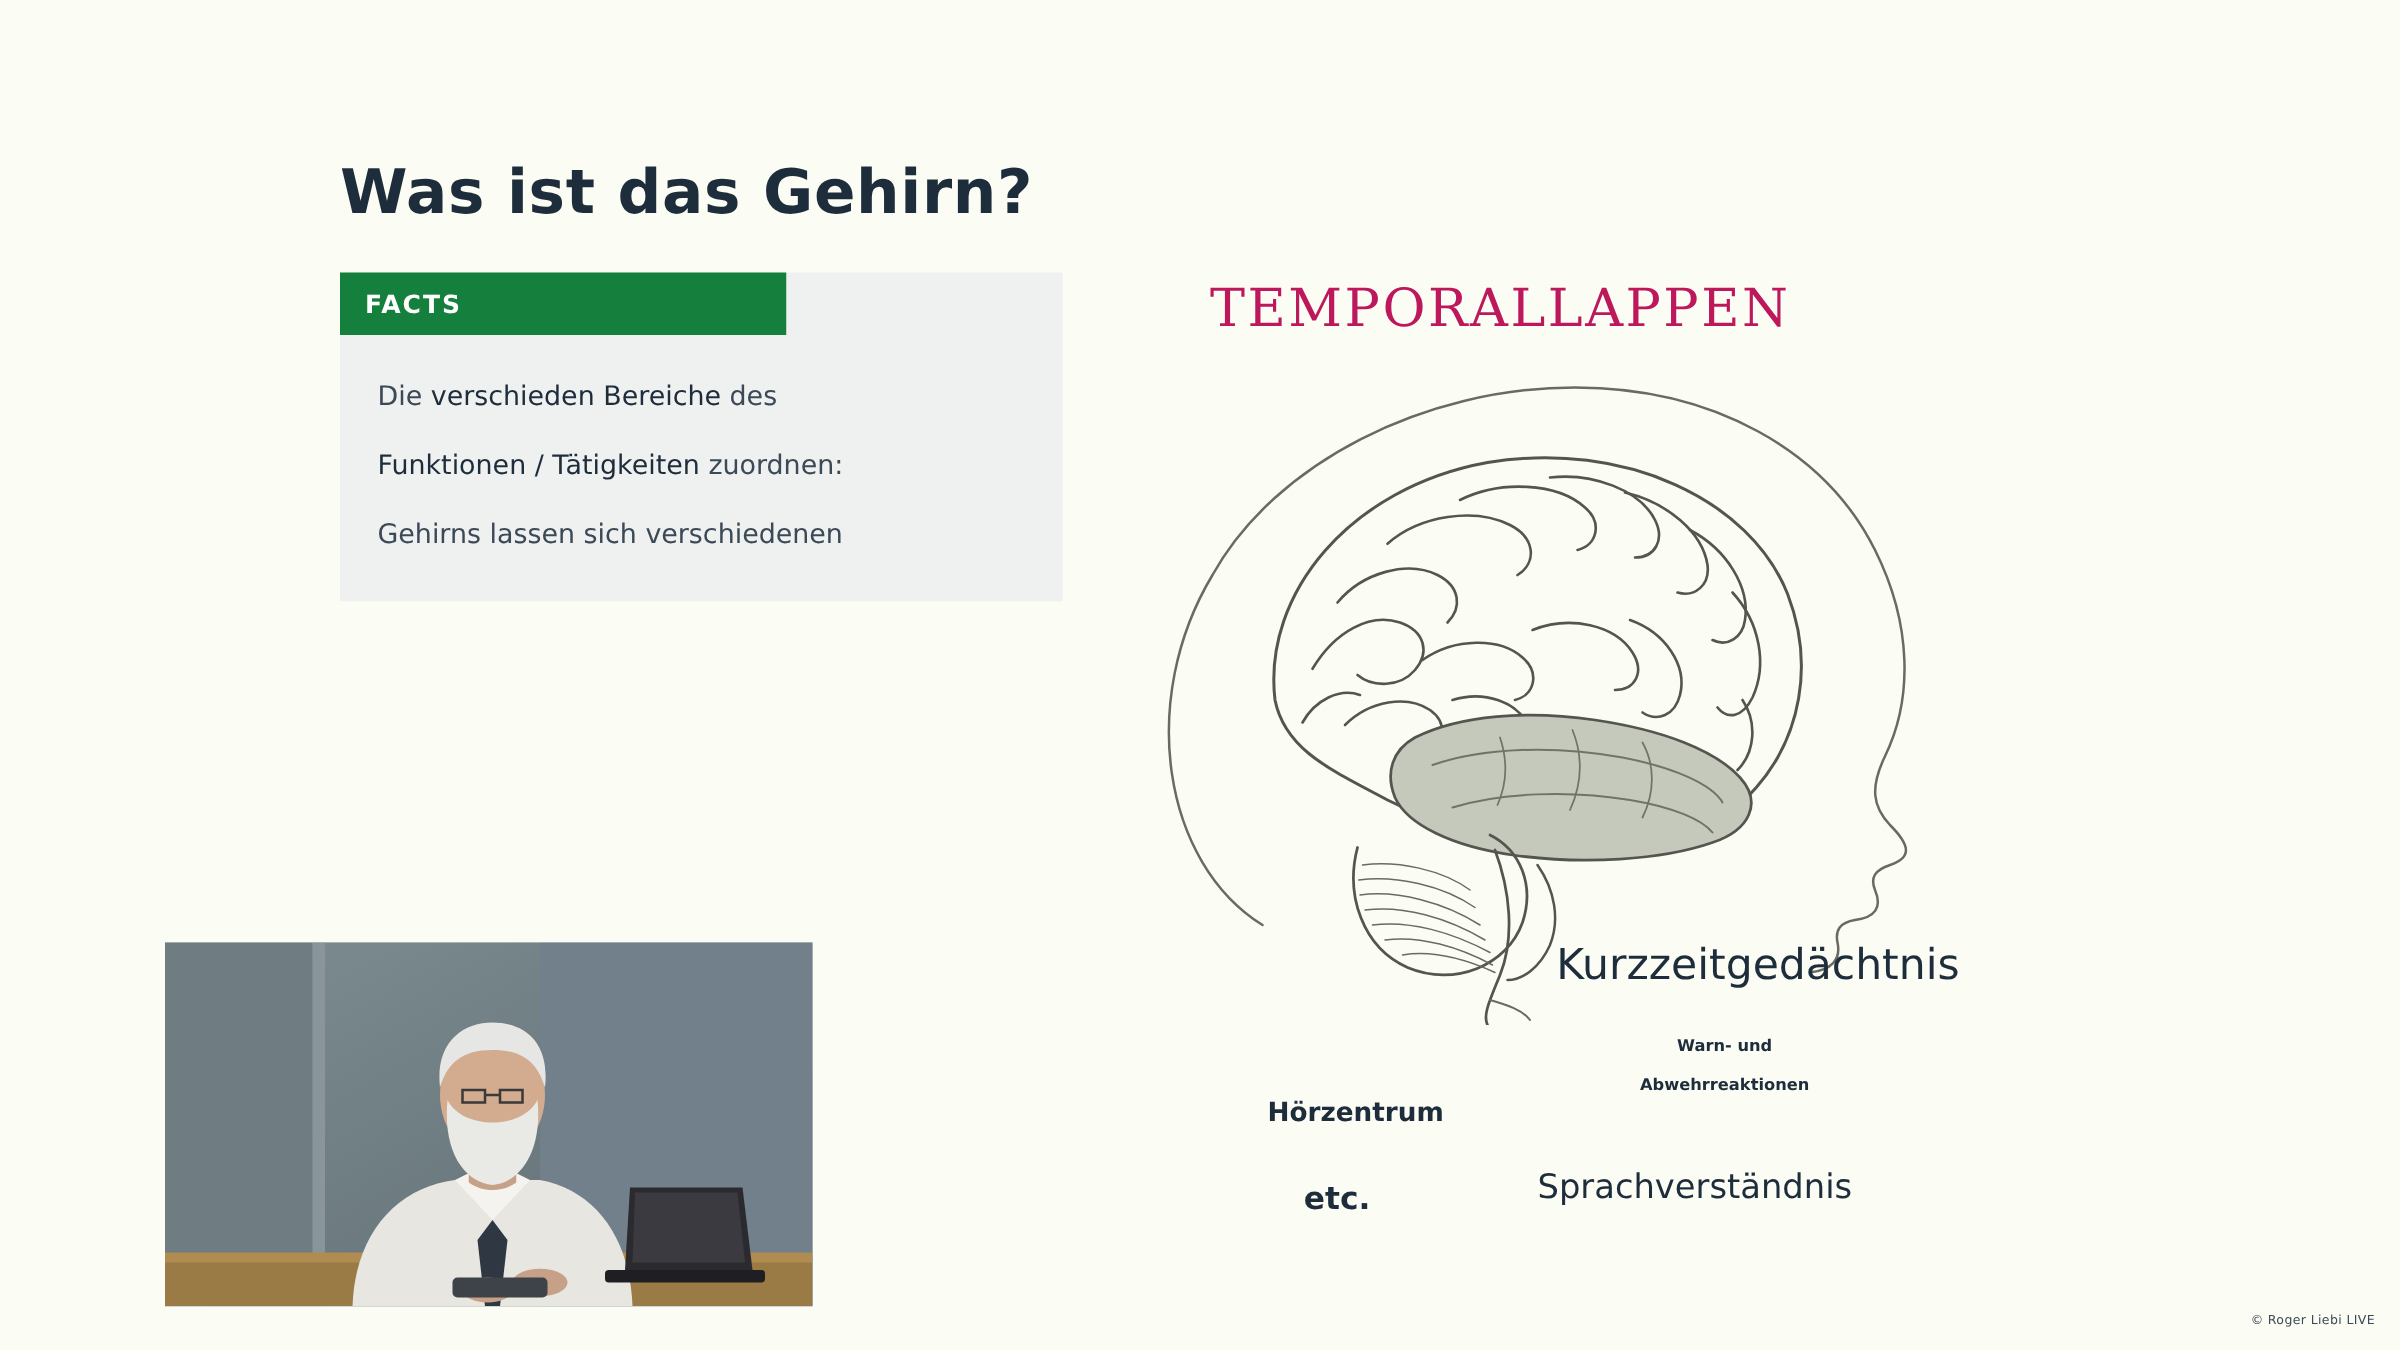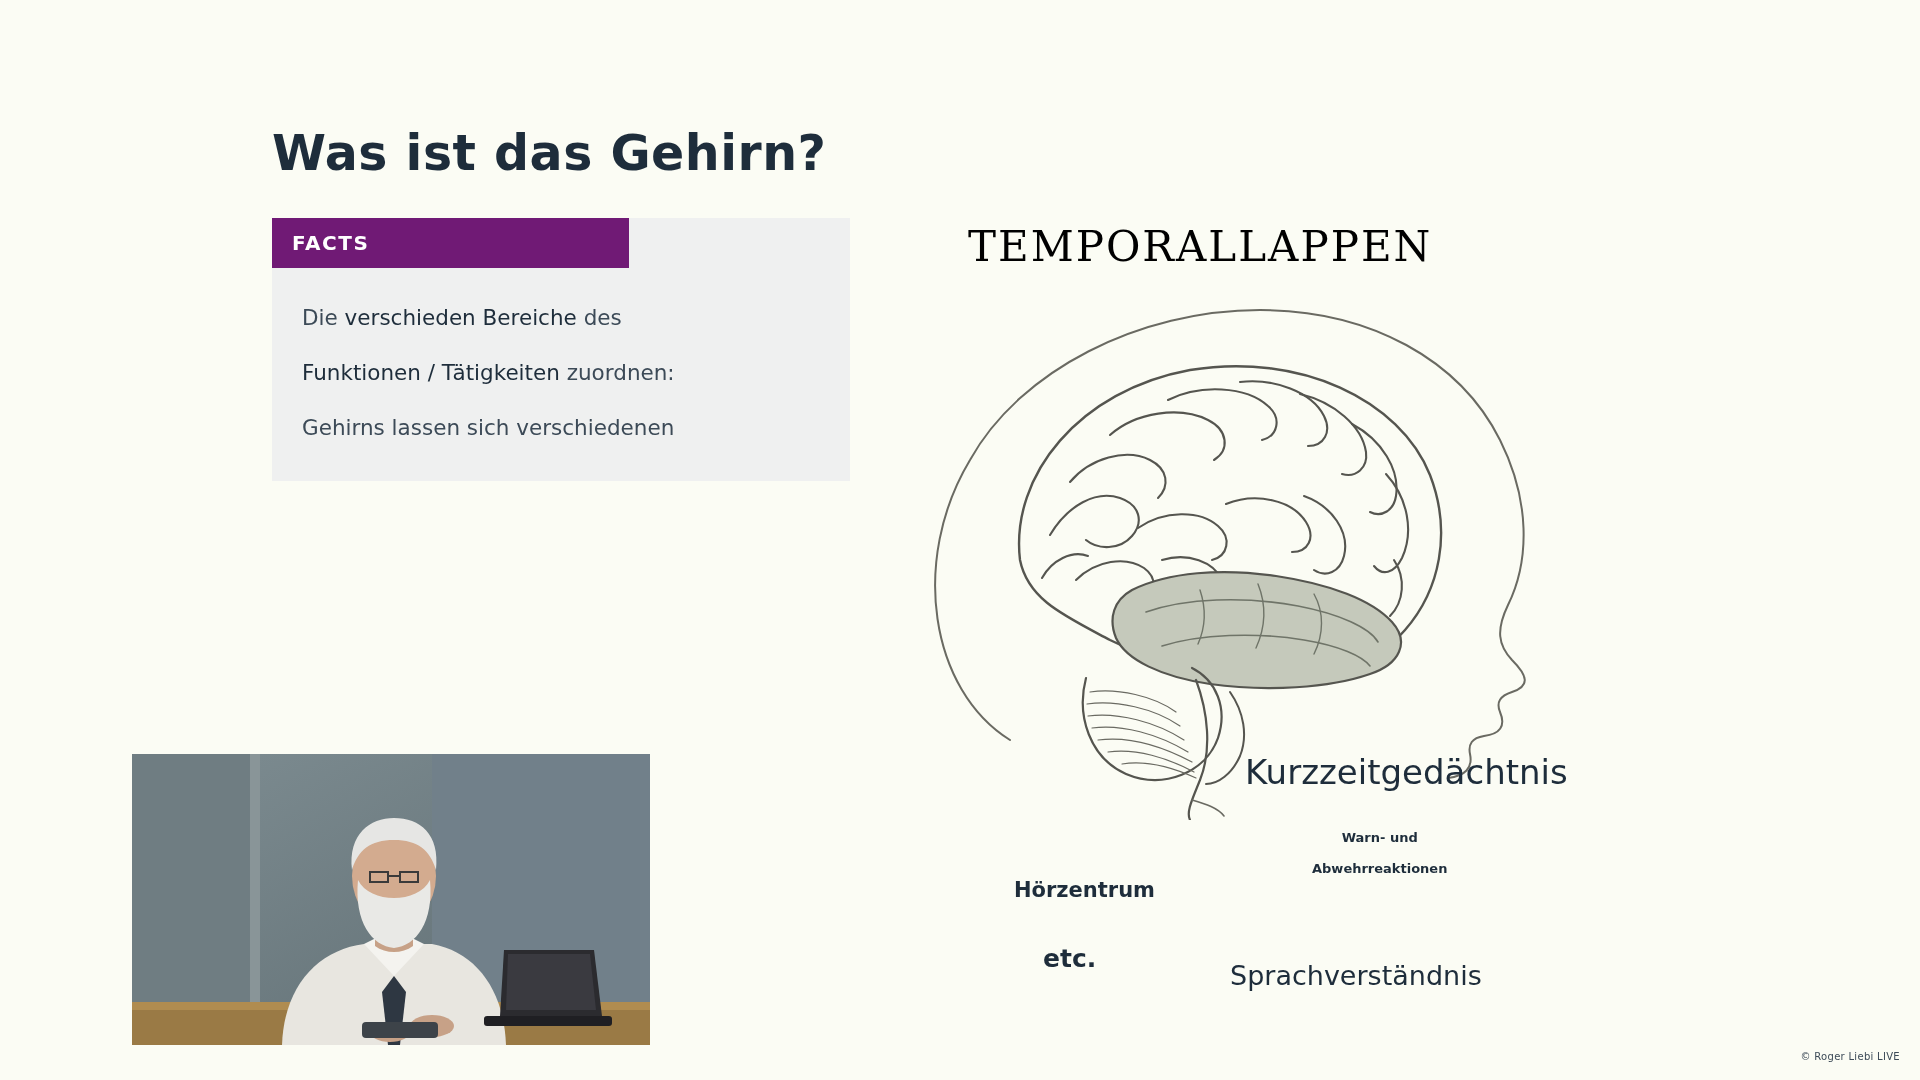--- a/index.html
+++ b/index.html
@@ -40,21 +40,21 @@
     width: 578px;
     height: 263px;
     background: #eff0f0;
   }
   .facts-header {
     position: absolute;
     left: 0;
     top: 0;
     width: 357px;
     height: 50px;
-    background: #701a75;
+    background: #15803d;
   }
   .facts-header-label {
     position: absolute;
     left: 20px;
     top: 13px;
     font-size: 20px;
     font-weight: bold;
     letter-spacing: 1.6px;
     color: #ffffff;
     font-family: "DejaVu Sans", sans-serif;
@@ -74,21 +74,21 @@
     font-weight: normal;
   }
   
   .brain-heading {
     position: absolute;
     left: 968px;
     top: 222px;
     font-family: "DejaVu Serif", serif;
     font-size: 42px;
     letter-spacing: 2px;
-    color: #000000;
+    color: #be185d;
     white-space: nowrap;
   }
   
   .brain-wrap {
     position: absolute;
     left: 900px;
     top: 260px;
     width: 700px;
     height: 560px;
   }
@@ -121,21 +121,20 @@
   .label-hoer {
     left: 1014px;
     top: 878px;
     font-size: 21px;
     font-weight: bold;
   }
   .label-sprach {
     left: 1230px;
     top: 934px;
     font-size: 27px;
-    margin-top: 26px;
   }
   .label-etc {
     left: 1043px;
     top: 944px;
     font-size: 25px;
     font-weight: bold;
   }
   
   .video-box {
     position: absolute;

